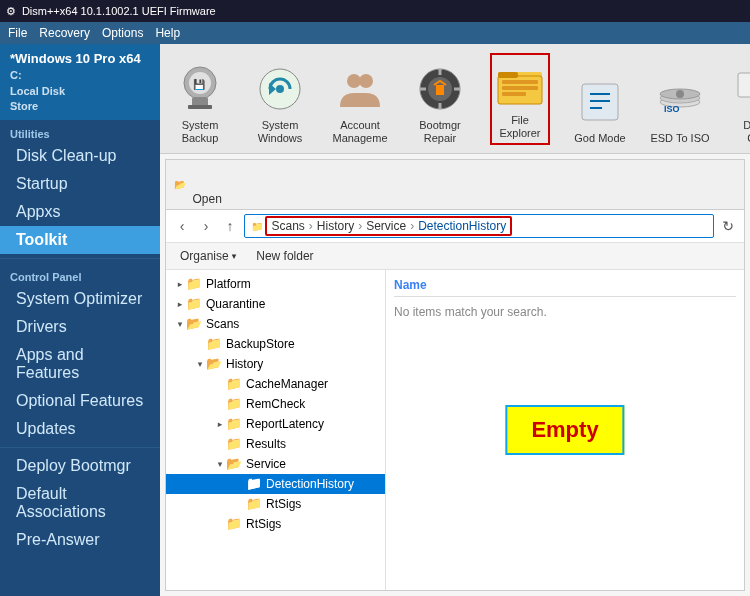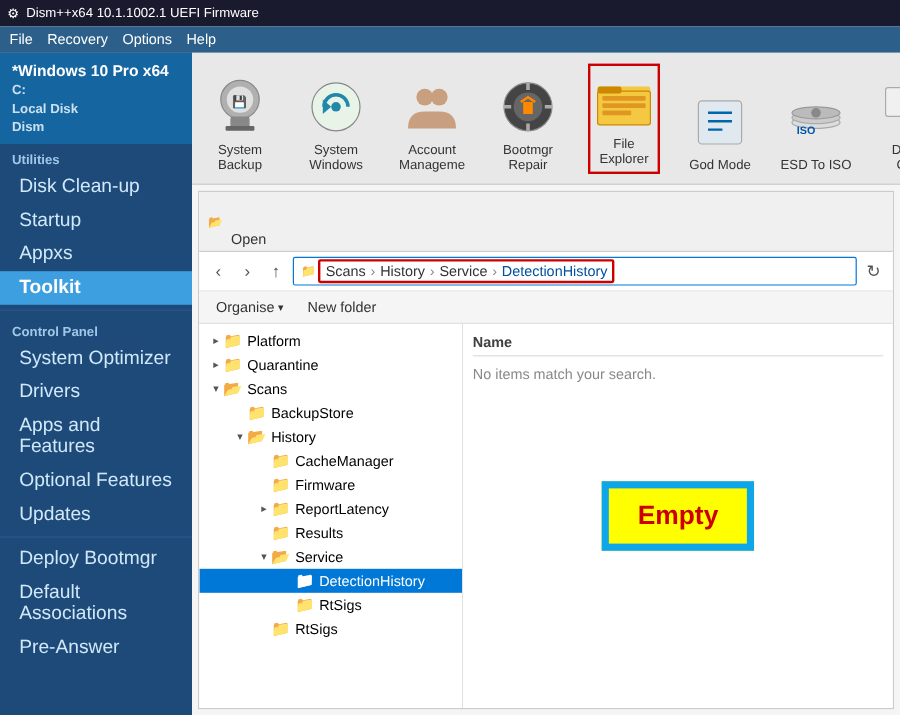--- a/index.html
+++ b/index.html
@@ -260,37 +260,37 @@
       flex: 1;
       padding: 8px;
       overflow-y: auto;
       background: white;
       position: relative;
     }
     .fe-filelist-header {
       display: flex;
       font-size: 12px;
       font-weight: bold;
-      color: #404040;
+      color: #3b82f6;
       border-bottom: 1px solid #ddd;
       padding-bottom: 4px;
       margin-bottom: 8px;
     }
     .fe-no-items {
       color: #888;
       font-size: 12px;
       margin-top: 8px;
     }
     .empty-badge {
       position: absolute;
       top: 50%;
       left: 50%;
       transform: translate(-50%, -50%);
       background: #ffff00;
-      border: 6px solid #0ea5e9;
+      border: 2px solid #0ea5e9;
       padding: 10px 24px;
       font-size: 22px;
       font-weight: bold;
       color: #cc0000;
     }
 
     
     .fe-tree::-webkit-scrollbar { width: 8px; }
     .fe-tree::-webkit-scrollbar-track { background: #f1f1f1; }
     .fe-tree::-webkit-scrollbar-thumb { background: #aaa; }
@@ -313,21 +313,21 @@
   <span class="menubar-item">Help</span>
 </div>
 
 <div class="main-layout">
 
   <div class="sidebar">
     <div class="sidebar-header">
       <div class="title">*Windows 10 Pro x64</div>
       <div class="drive">C:</div>
       <div class="subtitle">Local Disk</div>
-      <div class="status">Dism</div>
+      <div class="status">Store</div>
     </div>
 
     <div class="sidebar-section-label">Utilities</div>
     <div class="sidebar-item">Disk Clean-up</div>
     <div class="sidebar-item">Startup</div>
     <div class="sidebar-item">Appxs</div>
     <div class="sidebar-item active">Toolkit</div>
 
     <div class="sidebar-divider"></div>
 
@@ -525,21 +525,21 @@
 
           <div class="tree-item" style="padding-left: 48px;">
             <span class="tree-expand leaf"></span>
             <span class="tree-icon icon-red">📁</span>
             <span class="tree-label">CacheManager</span>
           </div>
 
           <div class="tree-item" style="padding-left: 48px;">
             <span class="tree-expand leaf"></span>
             <span class="tree-icon icon-red">📁</span>
-            <span class="tree-label">Firmware</span>
+            <span class="tree-label">RemCheck</span>
           </div>
 
           <div class="tree-item" style="padding-left: 48px;">
             <span class="tree-expand closed"></span>
             <span class="tree-icon icon-red">📁</span>
             <span class="tree-label">ReportLatency</span>
           </div>
 
           <div class="tree-item" style="padding-left: 48px;">
             <span class="tree-expand leaf"></span>

